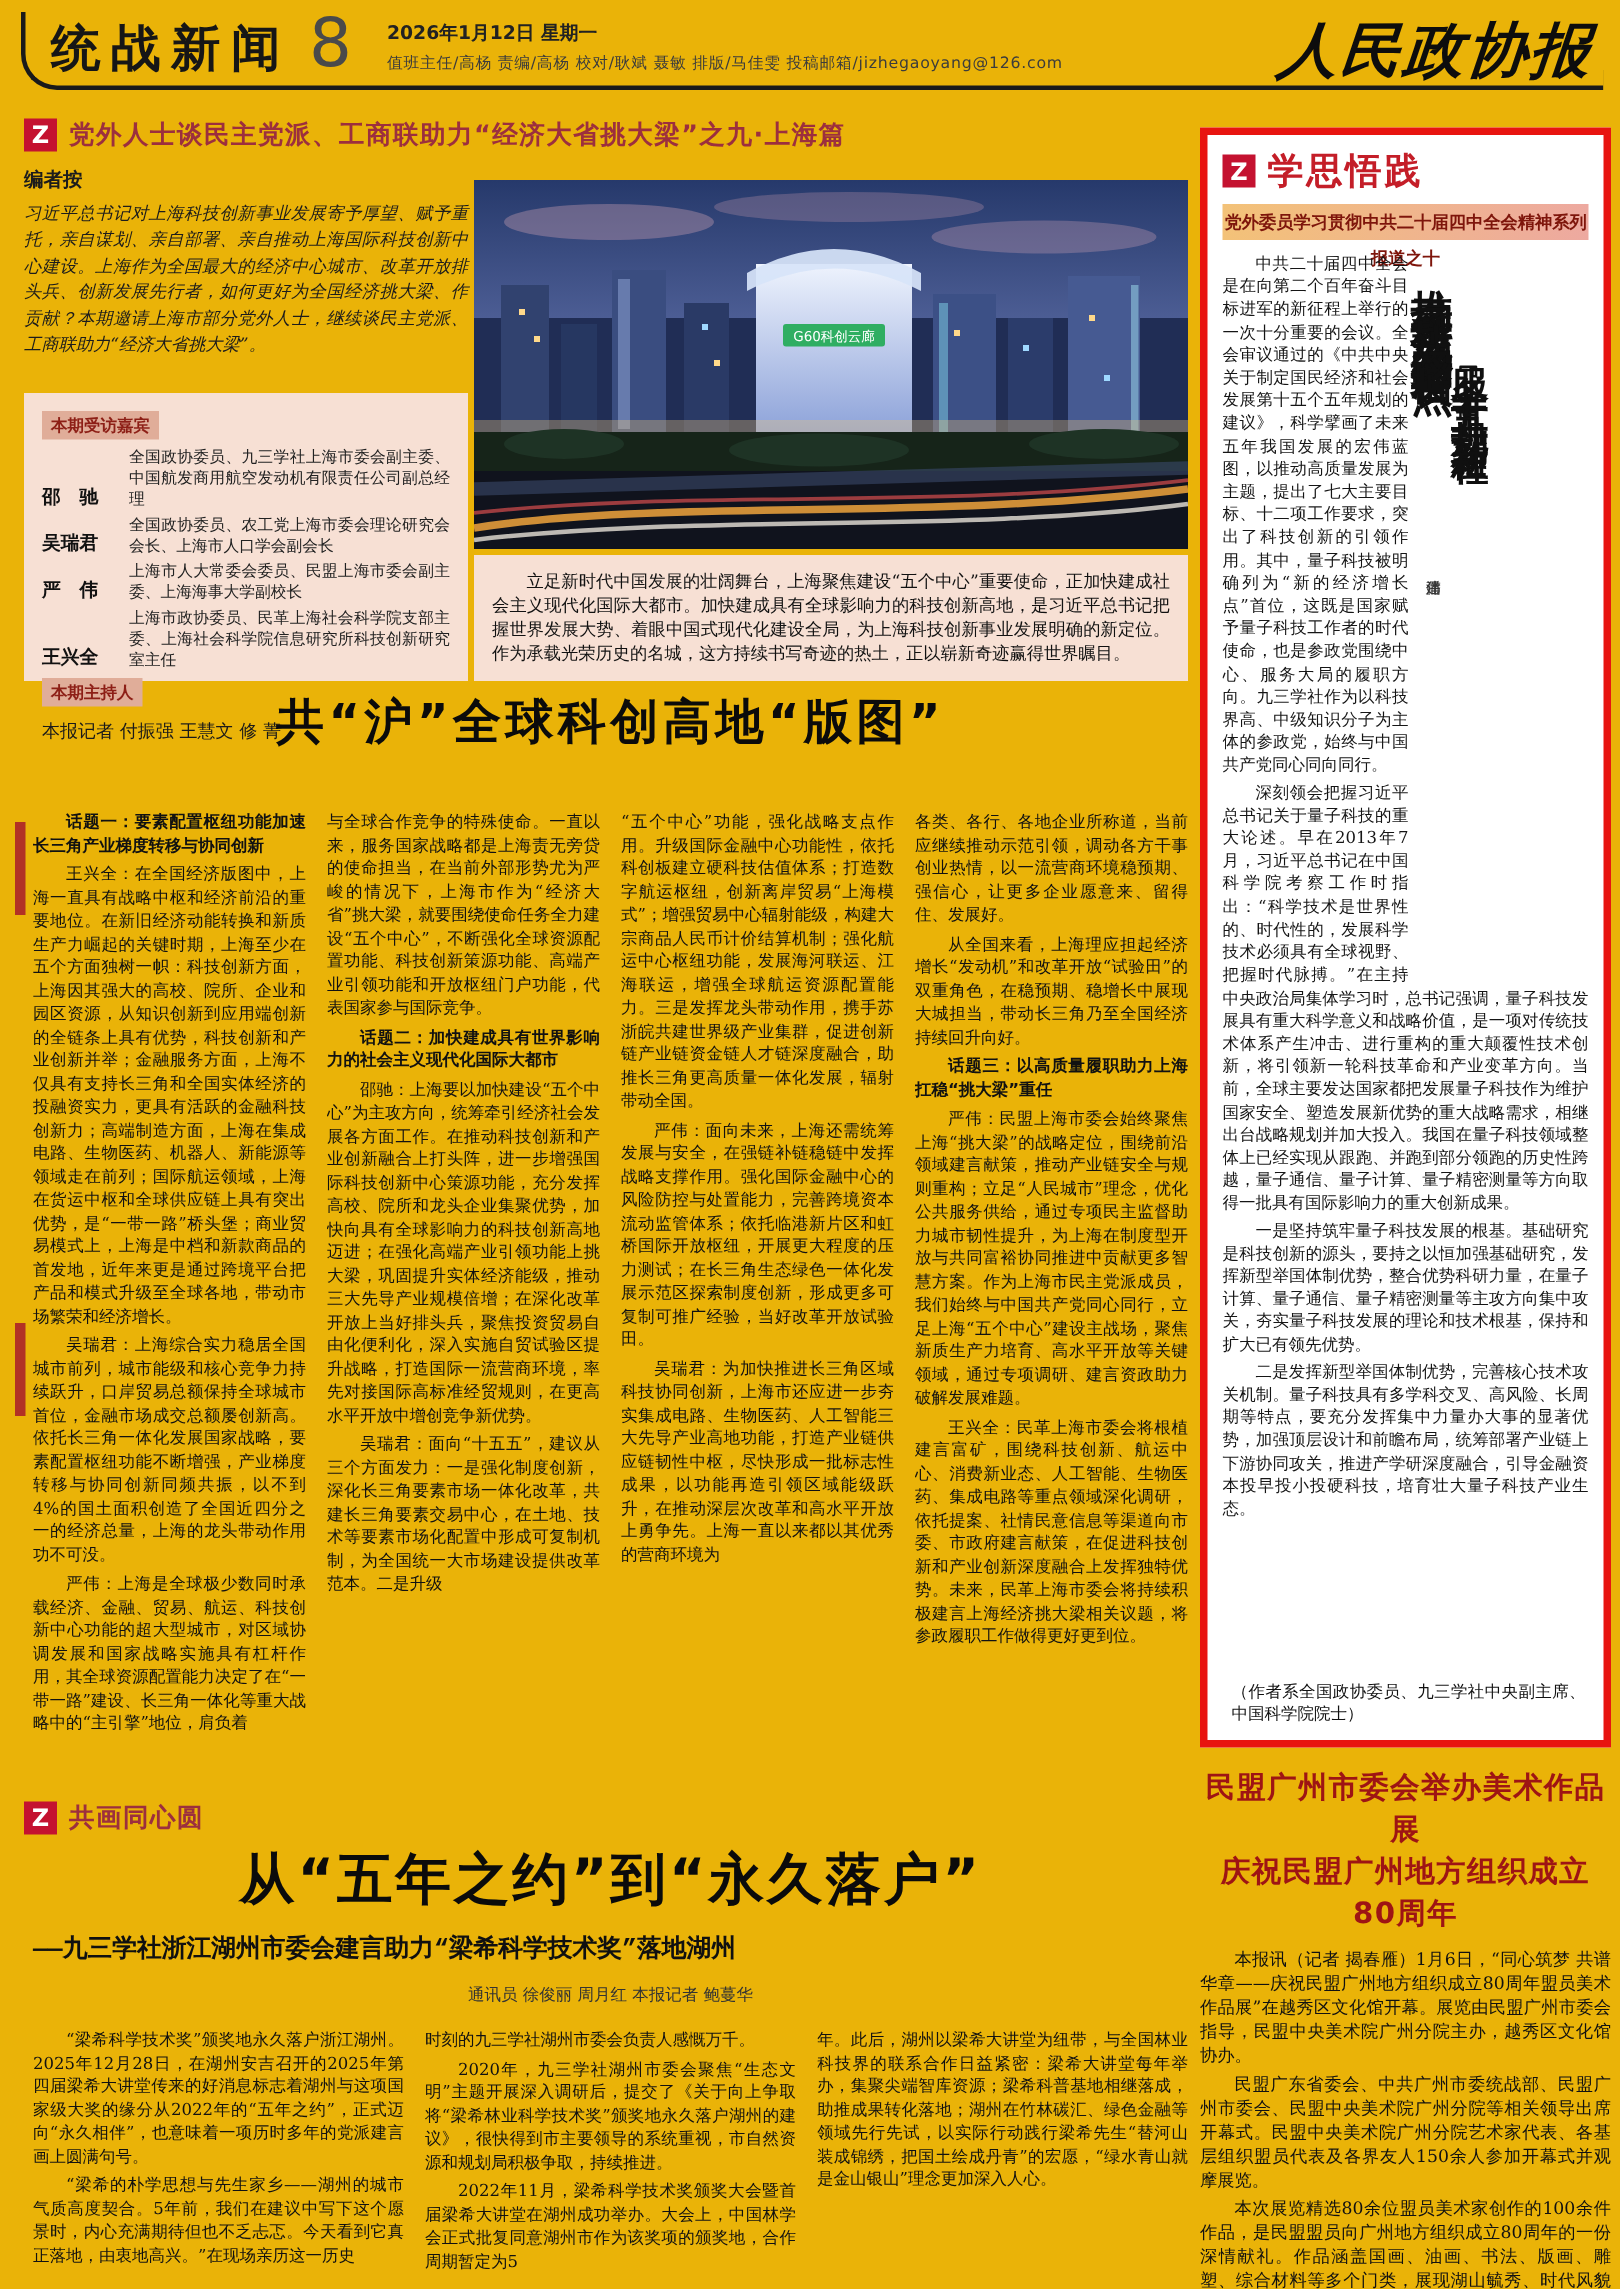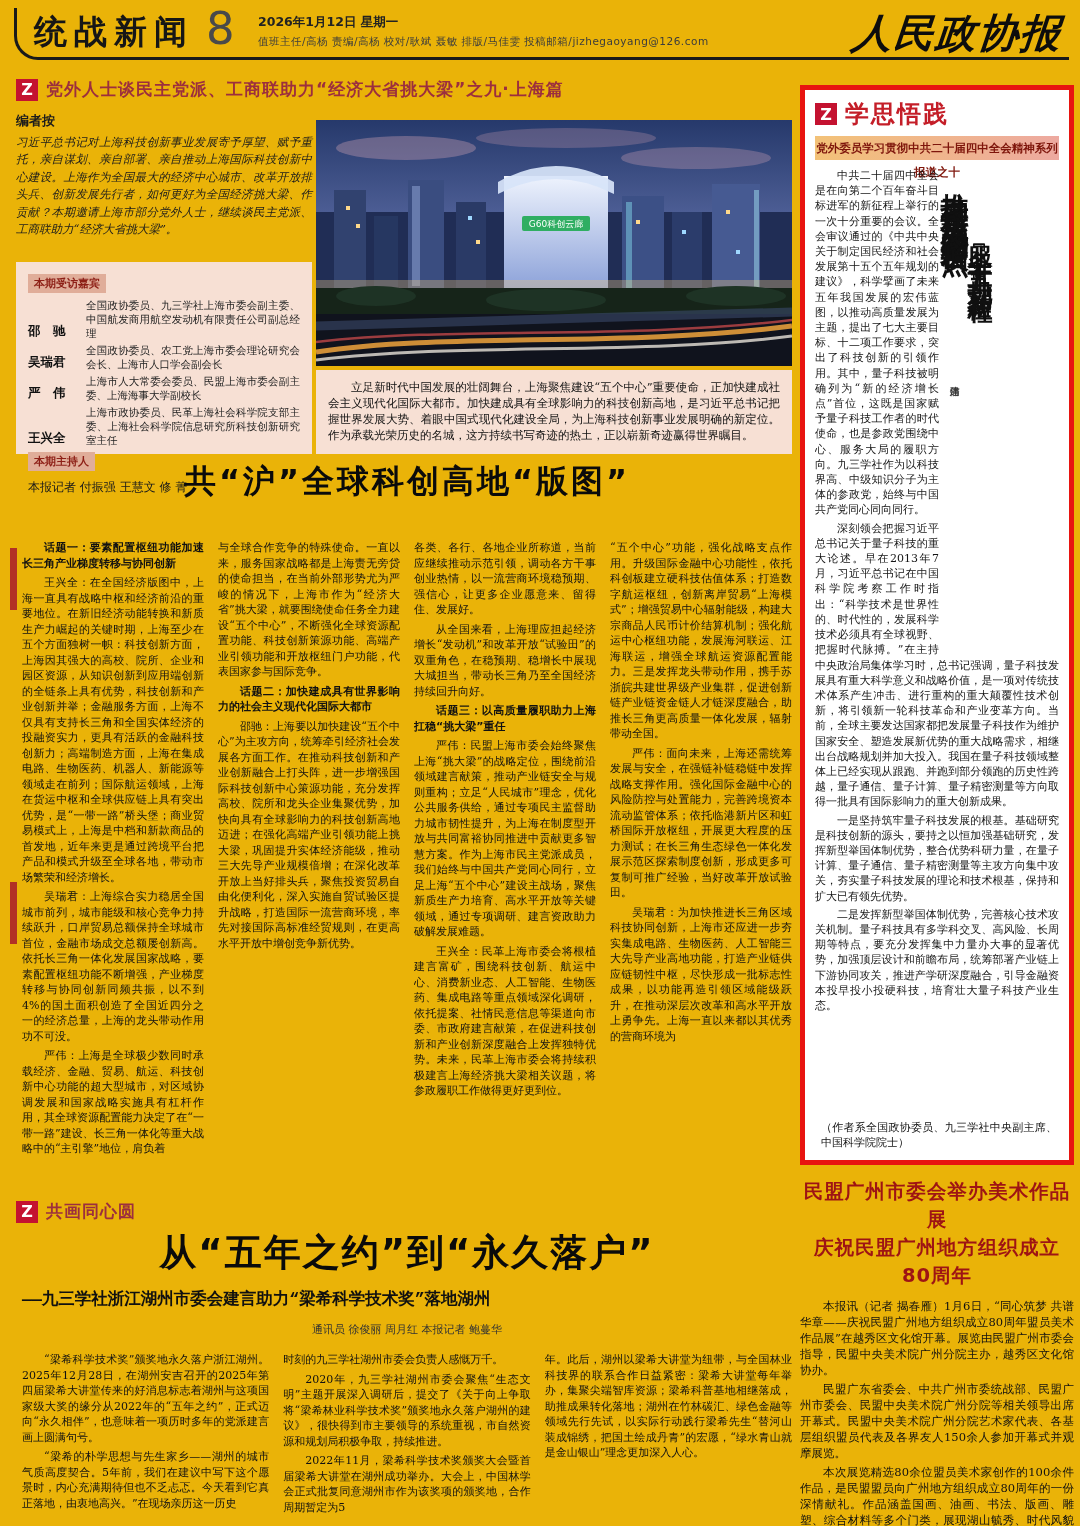--- a/index.html
+++ b/index.html
@@ -192,32 +192,33 @@
     <div class="col">
       <p class="topic">话题一：要素配置枢纽功能加速长三角产业梯度转移与协同创新</p>
       <p>王兴全：在全国经济版图中，上海一直具有战略中枢和经济前沿的重要地位。在新旧经济动能转换和新质生产力崛起的关键时期，上海至少在五个方面独树一帜：科技创新方面，上海因其强大的高校、院所、企业和园区资源，从知识创新到应用端创新的全链条上具有优势，科技创新和产业创新并举；金融服务方面，上海不仅具有支持长三角和全国实体经济的投融资实力，更具有活跃的金融科技创新力；高端制造方面，上海在集成电路、生物医药、机器人、新能源等领域走在前列；国际航运领域，上海在货运中枢和全球供应链上具有突出优势，是“一带一路”桥头堡；商业贸易模式上，上海是中档和新款商品的首发地，近年来更是通过跨境平台把产品和模式升级至全球各地，带动市场繁荣和经济增长。</p>
       <p>吴瑞君：上海综合实力稳居全国城市前列，城市能级和核心竞争力持续跃升，口岸贸易总额保持全球城市首位，金融市场成交总额屡创新高。依托长三角一体化发展国家战略，要素配置枢纽功能不断增强，产业梯度转移与协同创新同频共振，以不到4%的国土面积创造了全国近四分之一的经济总量，上海的龙头带动作用功不可没。</p>
       <p>严伟：上海是全球极少数同时承载经济、金融、贸易、航运、科技创新中心功能的超大型城市，对区域协调发展和国家战略实施具有杠杆作用，其全球资源配置能力决定了在“一带一路”建设、长三角一体化等重大战略中的“主引擎”地位，肩负着</p>
     </div>
     <div class="col">
       <p class="cont">与全球合作竞争的特殊使命。一直以来，服务国家战略都是上海责无旁贷的使命担当，在当前外部形势尤为严峻的情况下，上海市作为“经济大省”挑大梁，就要围绕使命任务全力建设“五个中心”，不断强化全球资源配置功能、科技创新策源功能、高端产业引领功能和开放枢纽门户功能，代表国家参与国际竞争。</p>
       <p class="topic">话题二：加快建成具有世界影响力的社会主义现代化国际大都市</p>
       <p>邵驰：上海要以加快建设“五个中心”为主攻方向，统筹牵引经济社会发展各方面工作。在推动科技创新和产业创新融合上打头阵，进一步增强国际科技创新中心策源功能，充分发挥高校、院所和龙头企业集聚优势，加快向具有全球影响力的科技创新高地迈进；在强化高端产业引领功能上挑大梁，巩固提升实体经济能级，推动三大先导产业规模倍增；在深化改革开放上当好排头兵，聚焦投资贸易自由化便利化，深入实施自贸试验区提升战略，打造国际一流营商环境，率先对接国际高标准经贸规则，在更高水平开放中增创竞争新优势。</p>
+      <p>吴瑞君：面向“十五五”，建议从三个方面发力：一是强化制度创新，深化长三角要素市场一体化改革，共建长三角要素交易中心，在土地、技术等要素市场化配置中形成可复制机制，为全国统一大市场建设提供改革范本。二是升级</p>
+    </div>
+    <div class="col">
+      <p class="cont">“五个中心”功能，强化战略支点作用。升级国际金融中心功能性，依托科创板建立硬科技估值体系；打造数字航运枢纽，创新离岸贸易“上海模式”；增强贸易中心辐射能级，构建大宗商品人民币计价结算机制；强化航运中心枢纽功能，发展海河联运、江海联运，增强全球航运资源配置能力。三是发挥龙头带动作用，携手苏浙皖共建世界级产业集群，促进创新链产业链资金链人才链深度融合，助推长三角更高质量一体化发展，辐射带动全国。</p>
+      <p>严伟：面向未来，上海还需统筹发展与安全，在强链补链稳链中发挥战略支撑作用。强化国际金融中心的风险防控与处置能力，完善跨境资本流动监管体系；依托临港新片区和虹桥国际开放枢纽，开展更大程度的压力测试；在长三角生态绿色一体化发展示范区探索制度创新，形成更多可复制可推广经验，当好改革开放试验田。</p>
+      <p>吴瑞君：为加快推进长三角区域科技协同创新，上海市还应进一步夯实集成电路、生物医药、人工智能三大先导产业高地功能，打造产业链供应链韧性中枢，尽快形成一批标志性成果，以功能再造引领区域能级跃升，在推动深层次改革和高水平开放上勇争先。上海一直以来都以其优秀的营商环境为</p>
     </div>
     <div class="col">
       <p class="cont">各类、各行、各地企业所称道，当前应继续推动示范引领，调动各方干事创业热情，以一流营商环境稳预期、强信心，让更多企业愿意来、留得住、发展好。</p>
       <p>从全国来看，上海理应担起经济增长“发动机”和改革开放“试验田”的双重角色，在稳预期、稳增长中展现大城担当，带动长三角乃至全国经济持续回升向好。</p>
       <p class="topic">话题三：以高质量履职助力上海扛稳“挑大梁”重任</p>
       <p>严伟：民盟上海市委会始终聚焦上海“挑大梁”的战略定位，围绕前沿领域建言献策，推动产业链安全与规则重构；立足“人民城市”理念，优化公共服务供给，通过专项民主监督助力城市韧性提升，为上海在制度型开放与共同富裕协同推进中贡献更多智慧方案。作为上海市民主党派成员，我们始终与中国共产党同心同行，立足上海“五个中心”建设主战场，聚焦新质生产力培育、高水平开放等关键领域，通过专项调研、建言资政助力破解发展难题。</p>
       <p>王兴全：民革上海市委会将根植建言富矿，围绕科技创新、航运中心、消费新业态、人工智能、生物医药、集成电路等重点领域深化调研，依托提案、社情民意信息等渠道向市委、市政府建言献策，在促进科技创新和产业创新深度融合上发挥独特优势。未来，民革上海市委会将持续积极建言上海经济挑大梁相关议题，将参政履职工作做得更好更到位。</p>
-    </div>
-    <div class="col">
-      <p class="cont">“五个中心”功能，强化战略支点作用。升级国际金融中心功能性，依托科创板建立硬科技估值体系；打造数字航运枢纽，创新离岸贸易“上海模式”；增强贸易中心辐射能级，构建大宗商品人民币计价结算机制；强化航运中心枢纽功能，发展海河联运、江海联运，增强全球航运资源配置能力。三是发挥龙头带动作用，携手苏浙皖共建世界级产业集群，促进创新链产业链资金链人才链深度融合，助推长三角更高质量一体化发展，辐射带动全国。</p>
-      <p>严伟：面向未来，上海还需统筹发展与安全，在强链补链稳链中发挥战略支撑作用。强化国际金融中心的风险防控与处置能力，完善跨境资本流动监管体系；依托临港新片区和虹桥国际开放枢纽，开展更大程度的压力测试；在长三角生态绿色一体化发展示范区探索制度创新，形成更多可复制可推广经验，当好改革开放试验田。</p>
-      <p>吴瑞君：为加快推进长三角区域科技协同创新，上海市还应进一步夯实集成电路、生物医药、人工智能三大先导产业高地功能，打造产业链供应链韧性中枢，尽快形成一批标志性成果，以功能再造引领区域能级跃升，在推动深层次改革和高水平开放上勇争先。上海一直以来都以其优秀的营商环境为</p>
     </div>
   </div>
 
   <div class="study">
     <div class="study-kickrow">
       <span class="zlogo">Z</span>
       <span class="study-kicker">学思悟践</span>
     </div>
     <div class="study-series">党外委员学习贯彻中共二十届四中全会精神系列报道之十</div>
     <div class="study-body">

